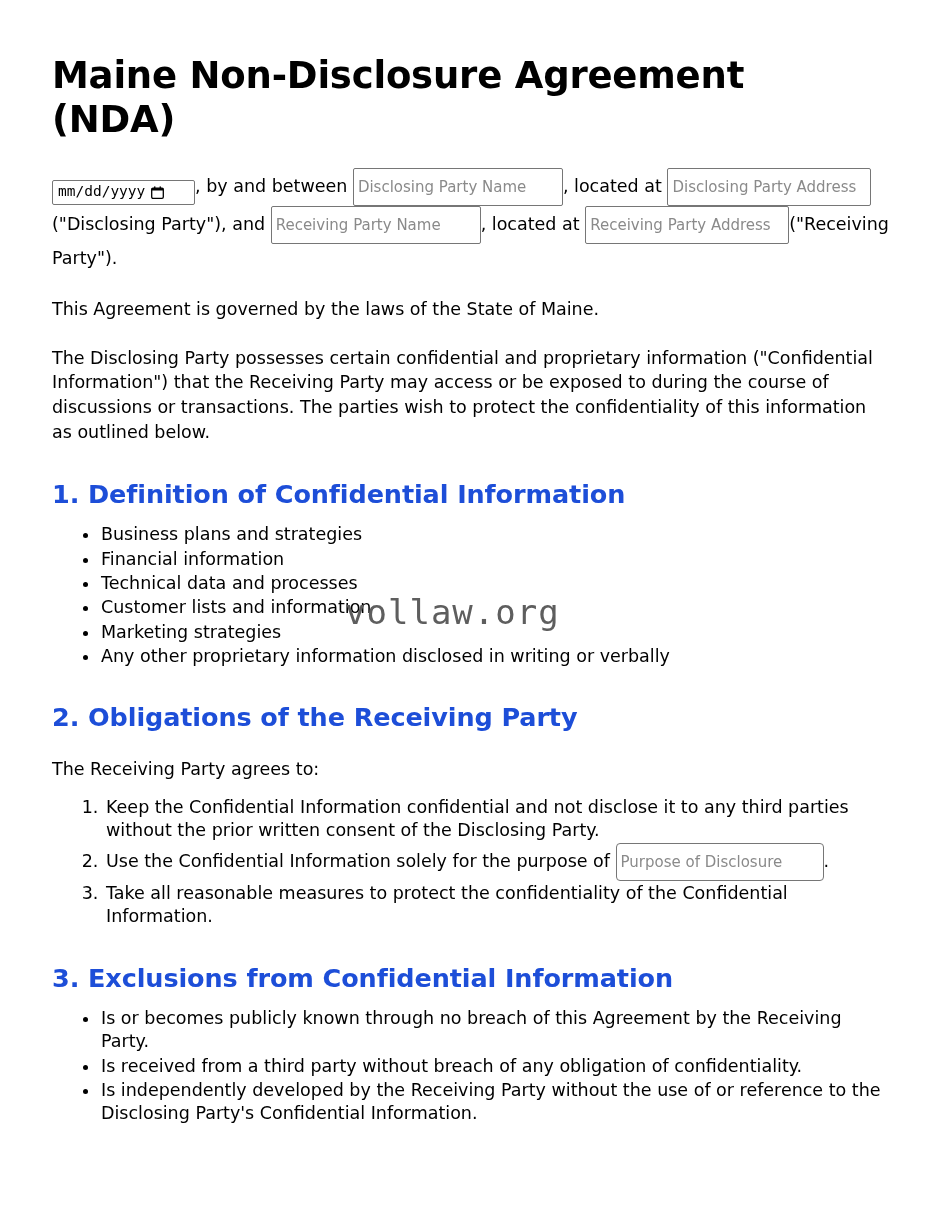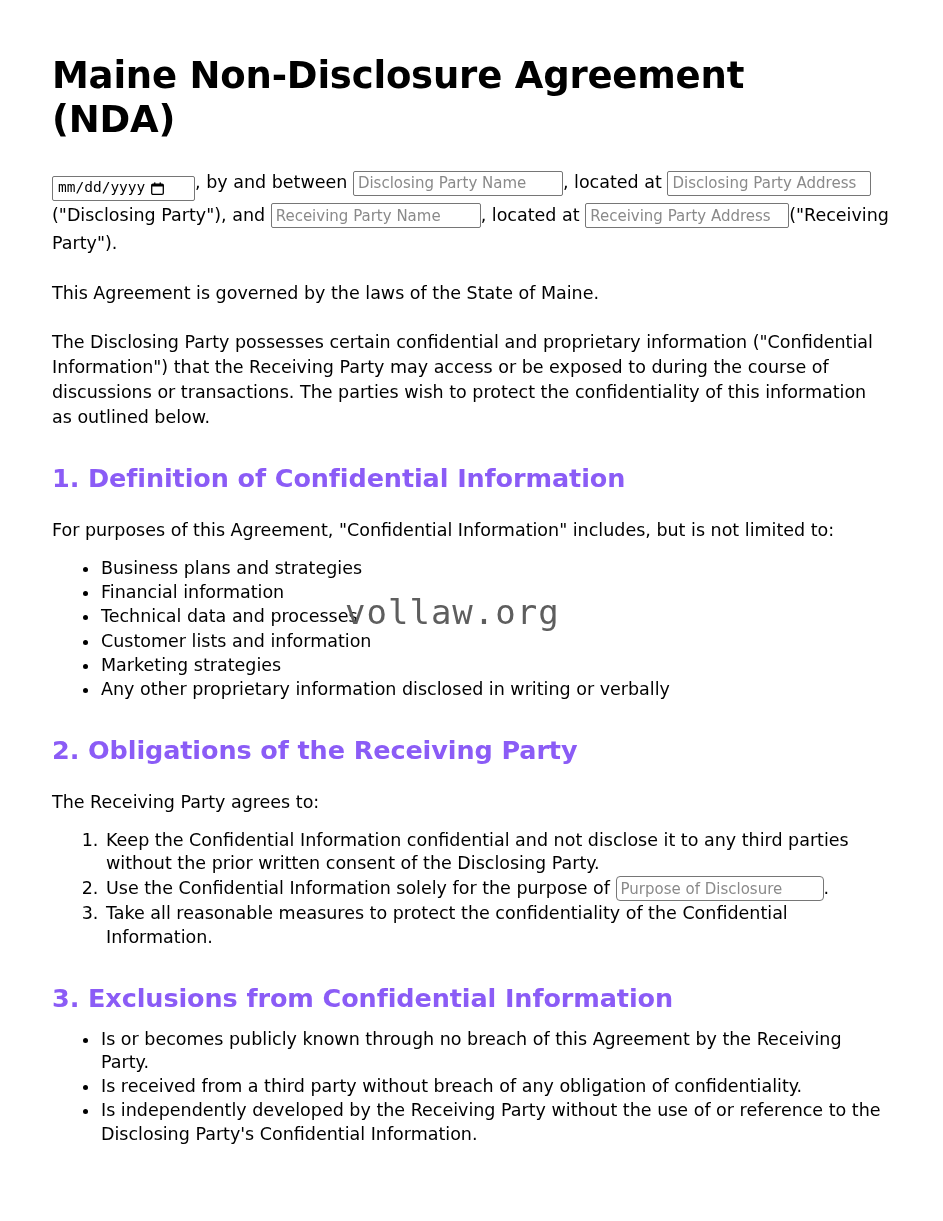--- a/index.html
+++ b/index.html
@@ -43,21 +43,21 @@
   p.intro {
     margin-top: 27px;
     max-width: 842px;
     line-height: 1.62;
   }
   h2.sec {
     font-size: 25.5px;
     font-weight: bold;
     line-height: 1.2;
     margin: 34px 0 0 0;
-    color: #8b5cf6;
+    color: #1d4ed8;
     letter-spacing: -0.1px;
   }
   ul.doc-list, ol.doc-list {
     margin: 14px 0 0 0;
     padding-left: 47px;
     max-width: 840px;
   }
   ul.doc-list { padding-left: 47px; }
   ol.doc-list { padding-left: 52px; }
   ul.doc-list li, ol.doc-list li {
@@ -74,21 +74,21 @@
     font-family: "DejaVu Sans", "Liberation Sans", sans-serif;
     font-size: 15px;
     color: #000;
     background: #ffffff;
     border: 1px solid #767676;
     border-radius: 2px;
     padding: 2px 4px;
     line-height: 1.25;
     vertical-align: baseline;
     box-sizing: border-box;
-    height: 25px;
+    height: 38px;
   }
   input.fld::placeholder { color: #8a8a8a; opacity: 1; }
   input.fld.name-fld { width: 210px; }
   input.fld.addr-fld { width: 204px; }
   input.fld.purpose-fld { width: 208px; border-radius: 4px; }
 
   
   .datefield {
     display: inline-flex;
     align-items: center;
@@ -147,21 +147,20 @@
     <input class="fld addr-fld" type="text" placeholder="Disclosing Party Address" style=""><span>("Disclosing Party"), and</span>
     <input class="fld name-fld" type="text" placeholder="Receiving Party Name" style=""><span>, located at</span>
     <input class="fld addr-fld" type="text" placeholder="Receiving Party Address" style=""><span>("Receiving Party").</span>
   </p>
 
   <p class="para">This Agreement is governed by the laws of the State of Maine.</p>
 
   <p class="para">The Disclosing Party possesses certain confidential and proprietary information ("Confidential Information") that the Receiving Party may access or be exposed to during the course of discussions or transactions. The parties wish to protect the confidentiality of this information as outlined below.</p>
 
   <h2 class="sec">1. Definition of Confidential Information</h2>
-  <p class="para">For purposes of this Agreement, "Confidential Information" includes, but is not limited to:</p>
   <ul class="doc-list">
     <li>Business plans and strategies</li>
     <li>Financial information</li>
     <li>Technical data and processes</li>
     <li>Customer lists and information</li>
     <li>Marketing strategies</li>
     <li>Any other proprietary information disclosed in writing or verbally</li>
   </ul>
 
   <h2 class="sec">2. Obligations of the Receiving Party</h2>

